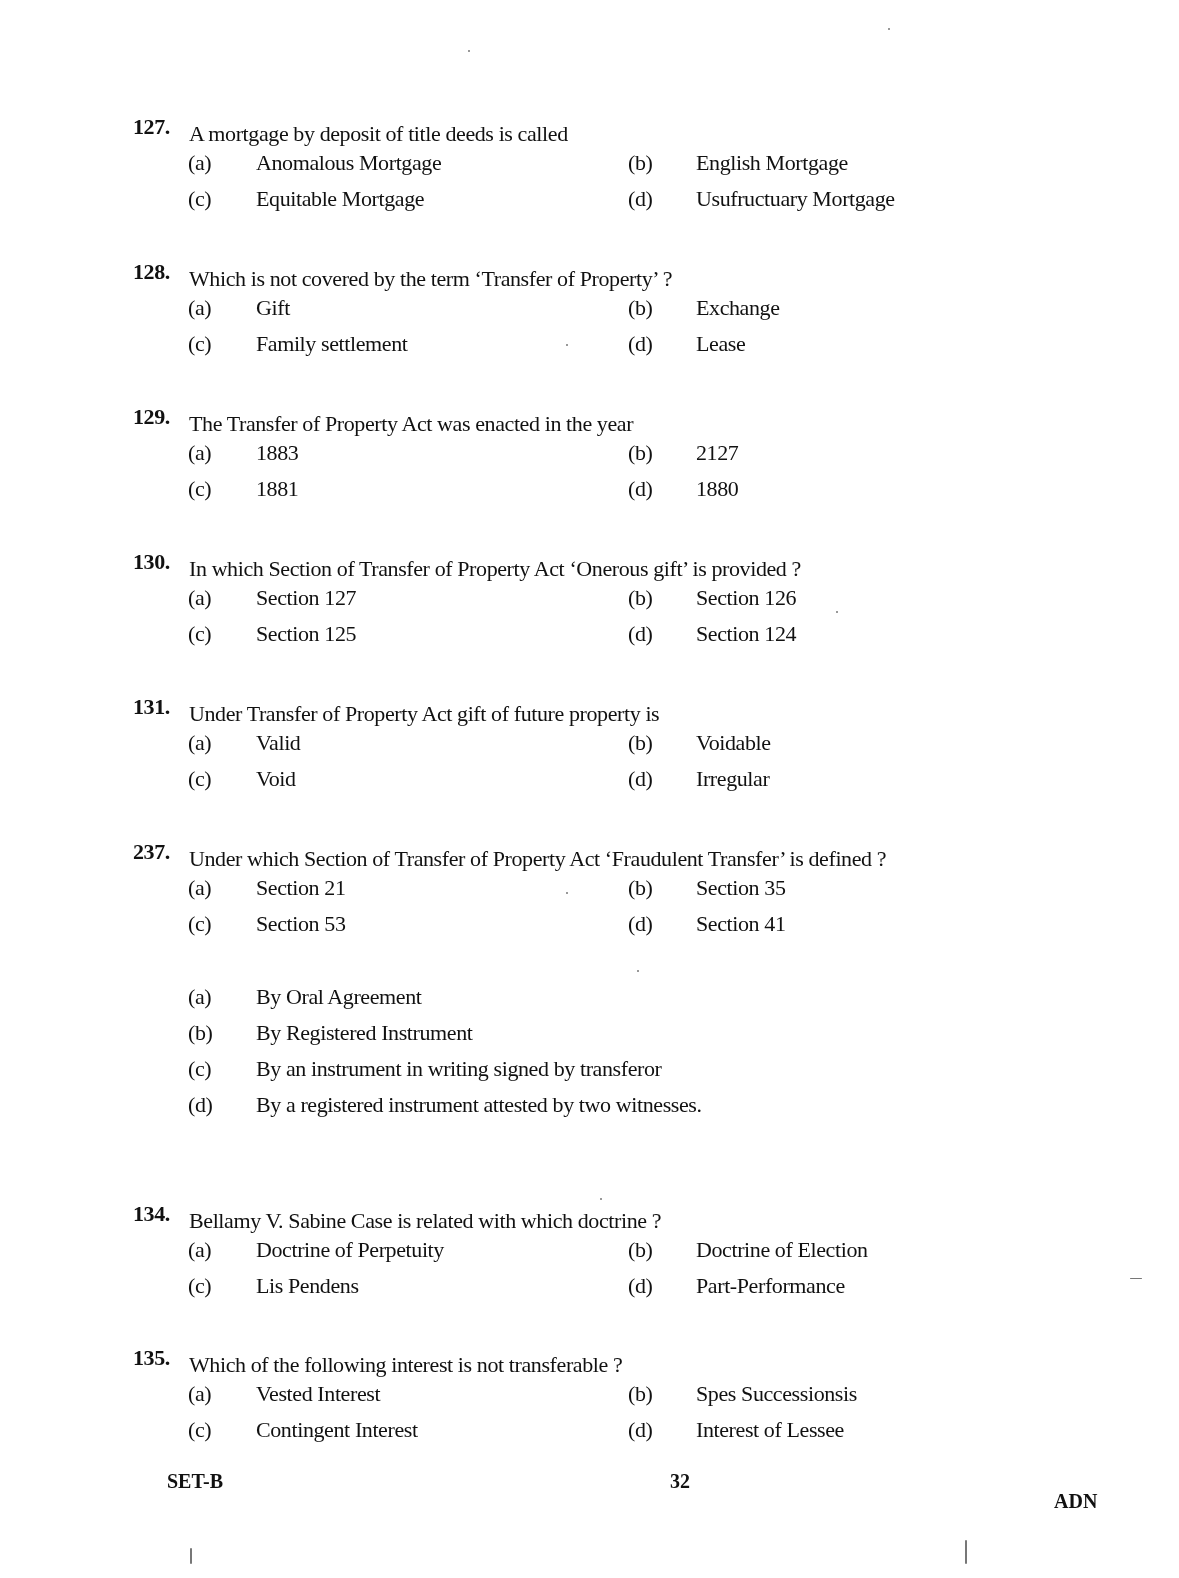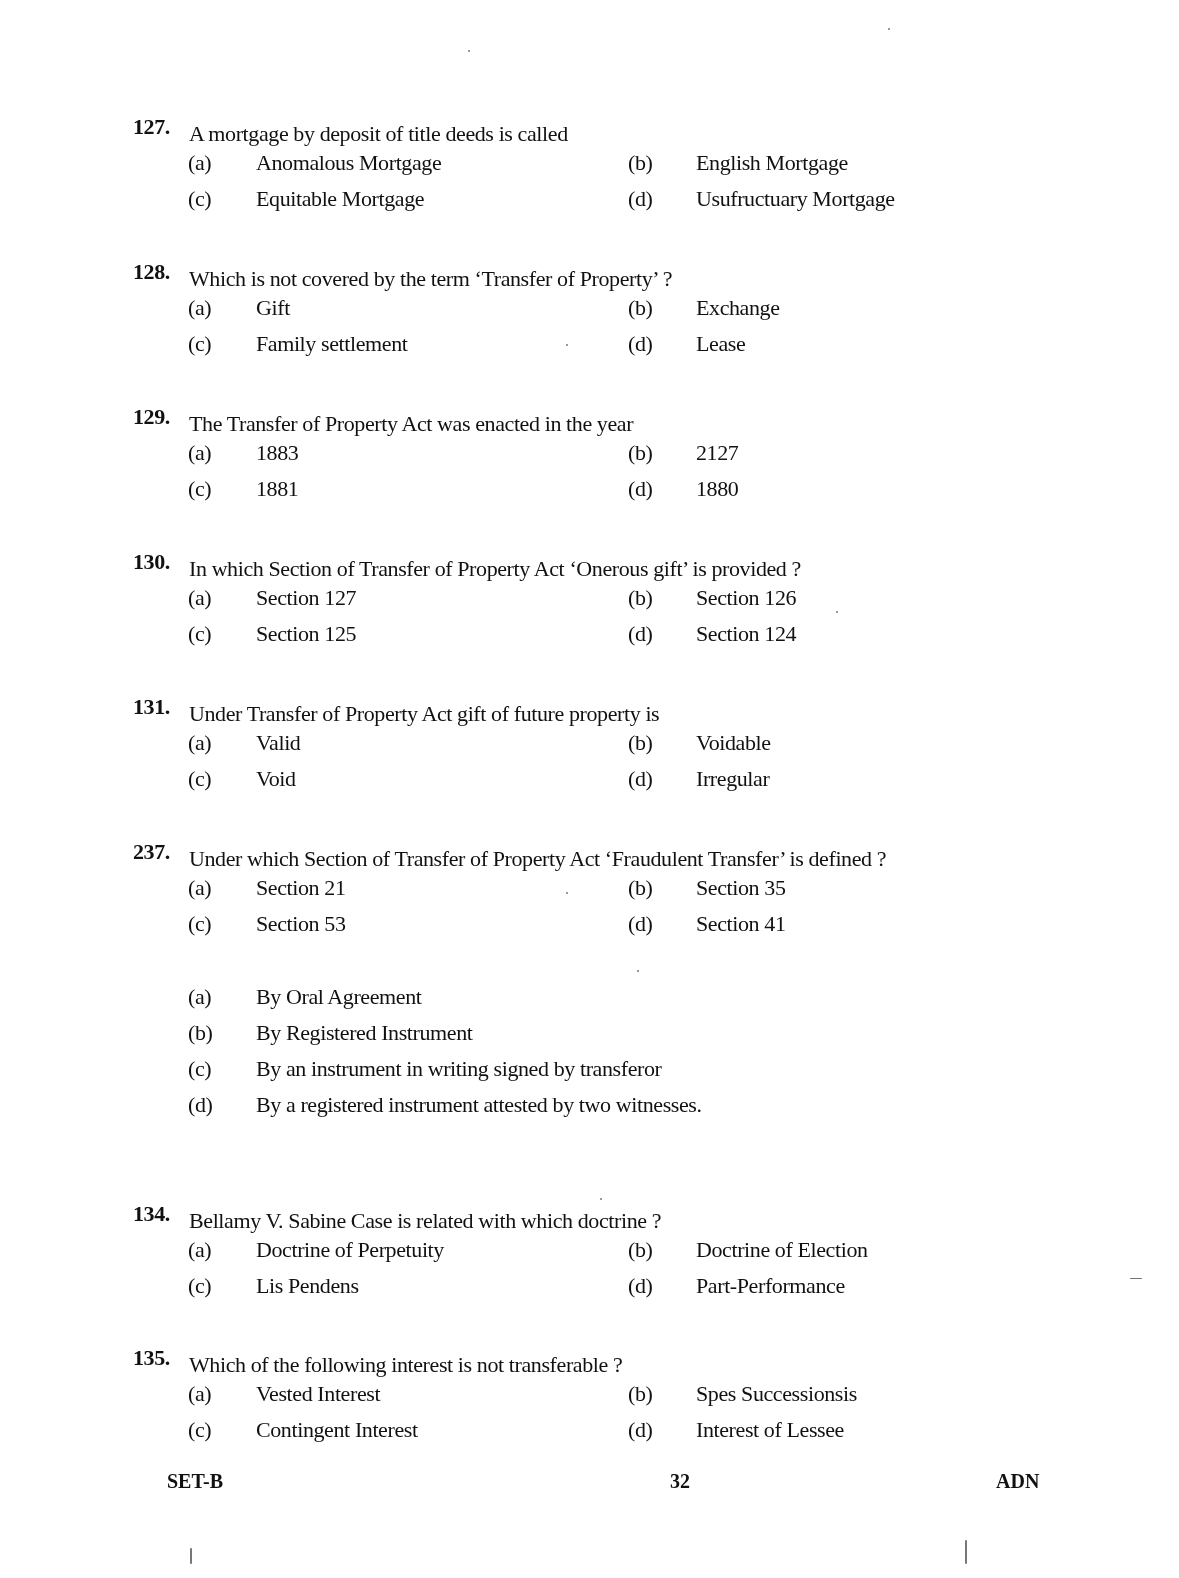--- a/index.html
+++ b/index.html
@@ -70,21 +70,21 @@
       top: 1466px;
       left: 0;
       width: 1179px;
       height: 30px;
       font-size: 20px;
       font-weight: bold;
       line-height: 30px;
     }
     .footer .set { position: absolute; left: 133px; margin-left: 34px; }
     .footer .pg { position: absolute; left: 638px; margin-left: 32px; }
-    .footer .code { position: absolute; left: 996px; }
+    .footer .code { position: absolute; left: 1054px; margin-top: 20px; }
     .speck {
       position: absolute;
       width: 2px; height: 2px;
       background: #777;
       border-radius: 1px;
     }
   </style>
 </head>
 <body>
 

